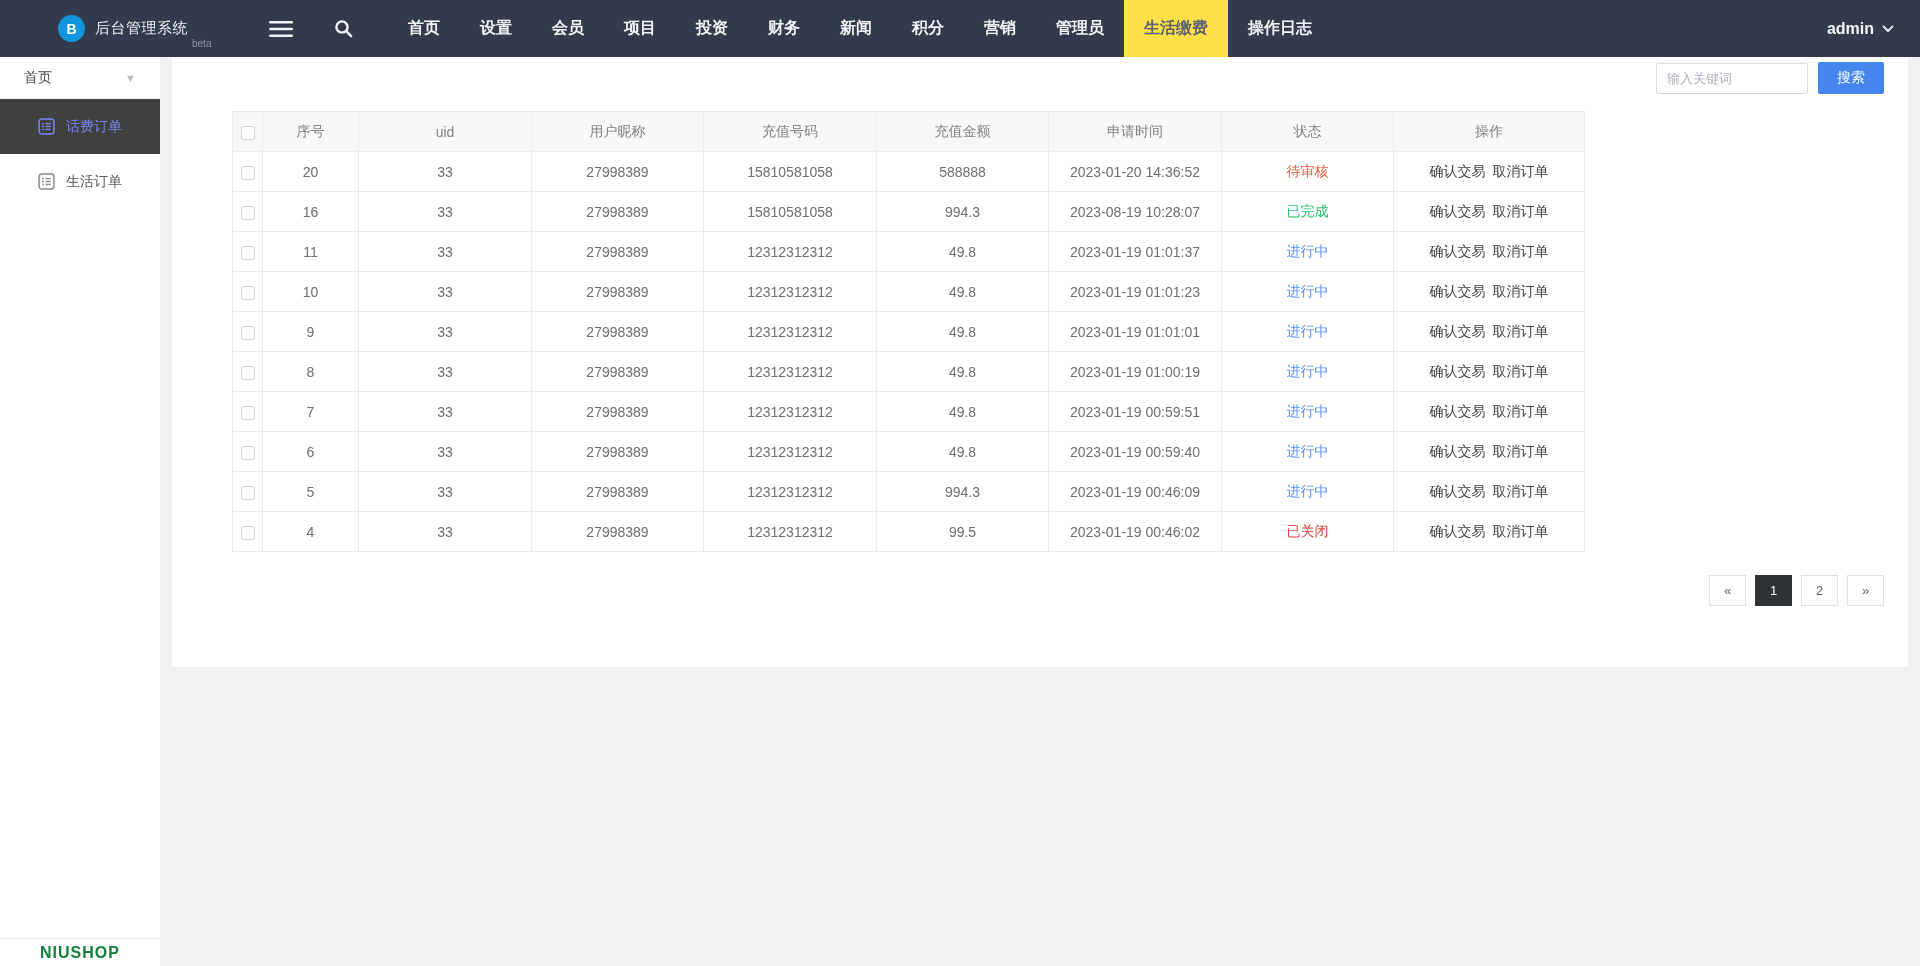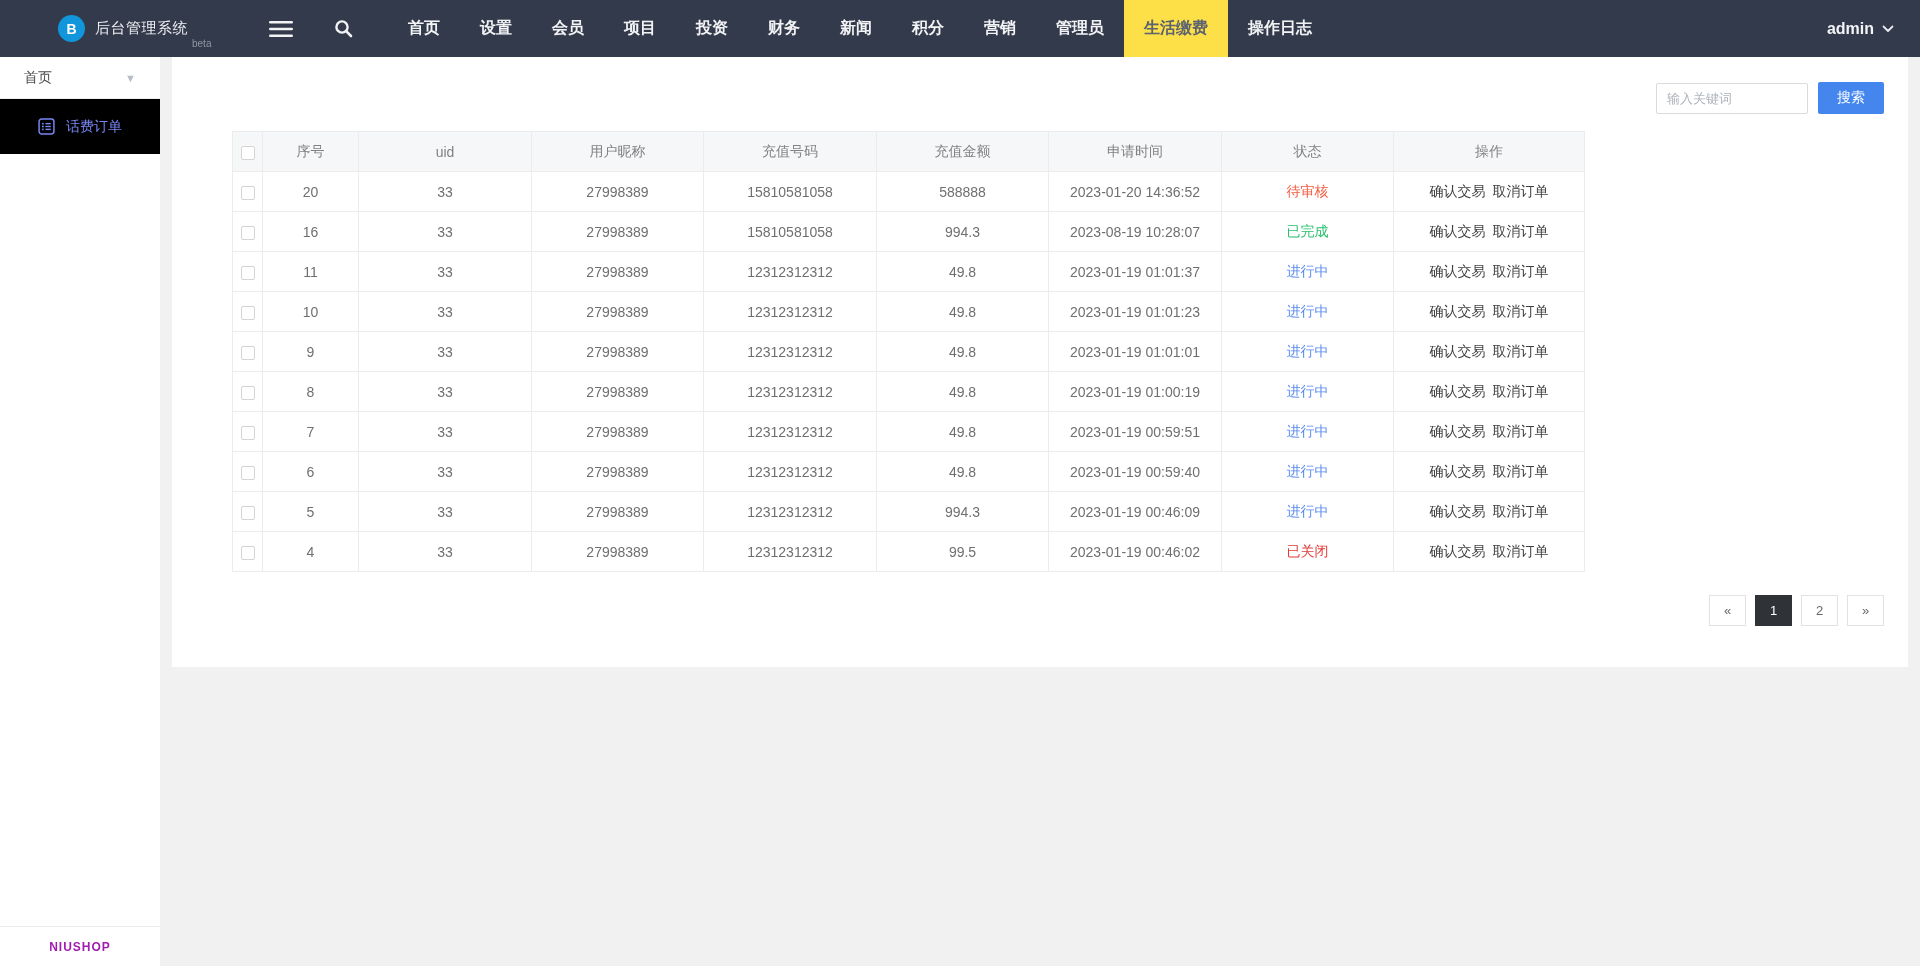--- a/index.html
+++ b/index.html
@@ -26,28 +26,28 @@
   
   .shell { display:flex; height:909px; }
   .sidebar { width:160px; background:#ffffff; flex:0 0 auto; display:flex; flex-direction:column; }
   .side-group { height:42px; display:flex; align-items:center; justify-content:space-between;
     padding:0 24px; font-size:14px; color:#4a4a4a; border-bottom:1px solid #f0f0f0; cursor:pointer; }
   .side-caret { color:#b9bdc6; font-size:11px; }
   .side-items { flex:1 1 auto; }
   .side-item { height:55px; display:flex; align-items:center; padding-left:38px; font-size:14px;
     color:#595959; cursor:pointer; }
   .side-item .s-icon { width:17px; height:17px; margin-right:11px; color:#8a8a8a; }
-  .side-item.active { background:#000000; color:#7886f4; }
+  .side-item.active { background:#404040; color:#7886f4; }
   .side-item.active .s-icon { color:#7886f4; }
-  .side-footer { border-top:1px solid #ececec; height:40px; display:flex; align-items:center;
-    justify-content:center; font-size:12px; letter-spacing:1px; color:#a21caf; font-weight:700; }
+  .side-footer { border-top:1px solid #ececec; height:28px; display:flex; align-items:center;
+    justify-content:center; font-size:16px; letter-spacing:1px; color:#15803d; font-weight:700; }
 
   
   .main { flex:1 1 auto; background:#f1f1f1; padding:0 12px; }
-  .card { background:#ffffff; height:610px; padding:24px 24px; }
+  .card { background:#ffffff; height:610px; padding:4px 24px; }
   .toolbar { display:flex; justify-content:flex-end; align-items:center; height:34px; }
   .search-input { width:152px; height:31px; border:1px solid #d9d9d9; border-radius:2px;
     padding:0 10px; font-size:13px; color:#555; outline:none; background:#fff;
     font-family:"Liberation Sans","DejaVu Sans",sans-serif; }
   .search-input::placeholder { color:#aeb3ba; }
   .search-btn { width:66px; height:32px; margin-left:10px; background:#4486ee; color:#fff;
     border:none; border-radius:2px; font-size:14px; cursor:pointer;
     font-family:"Liberation Sans","DejaVu Sans",sans-serif; }
 
   
@@ -134,20 +134,32 @@
           <svg class="s-icon" viewBox="0 0 16 16">
             <rect x="1" y="1" width="14" height="14" rx="2.5" fill="none" stroke="currentColor" stroke-width="1.4"></rect>
             <circle cx="4.6" cy="5.3" r="0.9" fill="currentColor"></circle>
             <line x1="7" y1="5.3" x2="12" y2="5.3" stroke="currentColor" stroke-width="1.3"></line>
             <circle cx="4.6" cy="8" r="0.9" fill="currentColor"></circle>
             <line x1="7" y1="8" x2="12" y2="8" stroke="currentColor" stroke-width="1.3"></line>
             <circle cx="4.6" cy="10.7" r="0.9" fill="currentColor"></circle>
             <line x1="7" y1="10.7" x2="12" y2="10.7" stroke="currentColor" stroke-width="1.3"></line>
           </svg>
           <span>话费订单</span>
+        </div>
+        <div class="side-item">
+          <svg class="s-icon" viewBox="0 0 16 16">
+            <rect x="1" y="1" width="14" height="14" rx="2.5" fill="none" stroke="currentColor" stroke-width="1.4"></rect>
+            <circle cx="4.6" cy="5.3" r="0.9" fill="currentColor"></circle>
+            <line x1="7" y1="5.3" x2="12" y2="5.3" stroke="currentColor" stroke-width="1.3"></line>
+            <circle cx="4.6" cy="8" r="0.9" fill="currentColor"></circle>
+            <line x1="7" y1="8" x2="12" y2="8" stroke="currentColor" stroke-width="1.3"></line>
+            <circle cx="4.6" cy="10.7" r="0.9" fill="currentColor"></circle>
+            <line x1="7" y1="10.7" x2="12" y2="10.7" stroke="currentColor" stroke-width="1.3"></line>
+          </svg>
+          <span>生活订单</span>
         </div>
       </div>
     <div class="side-footer">NIUSHOP</div>
   </div>
 
   <div class="main">
     <div class="card">
 
       <div class="toolbar">
         <input class="search-input" type="text" placeholder="输入关键词" style="">

